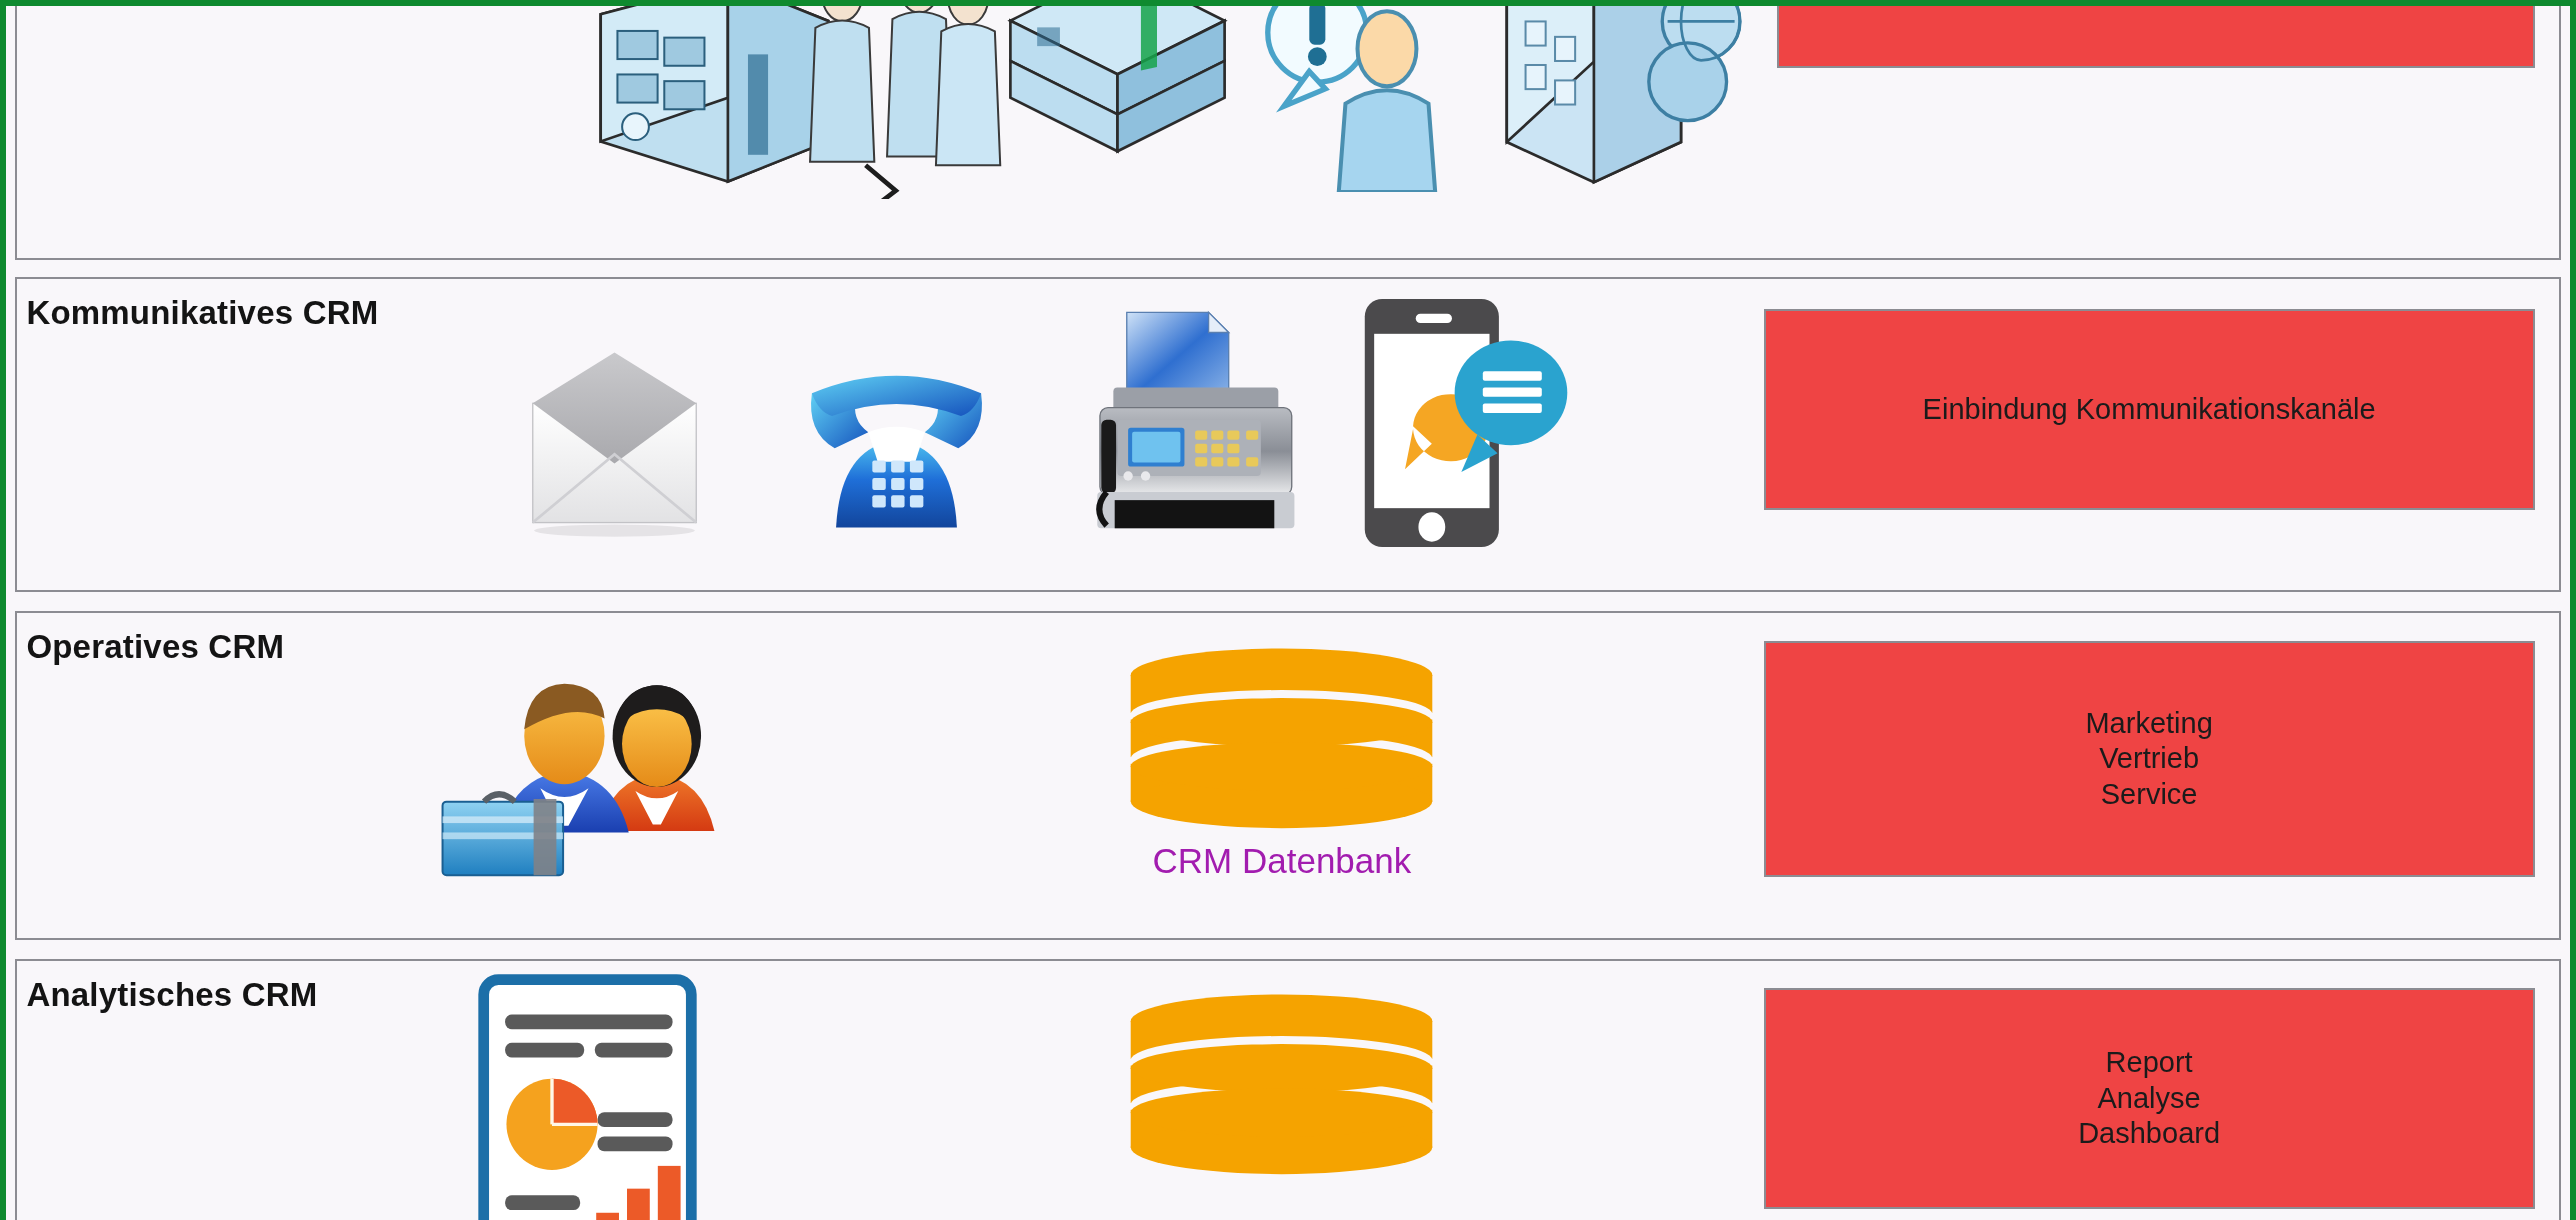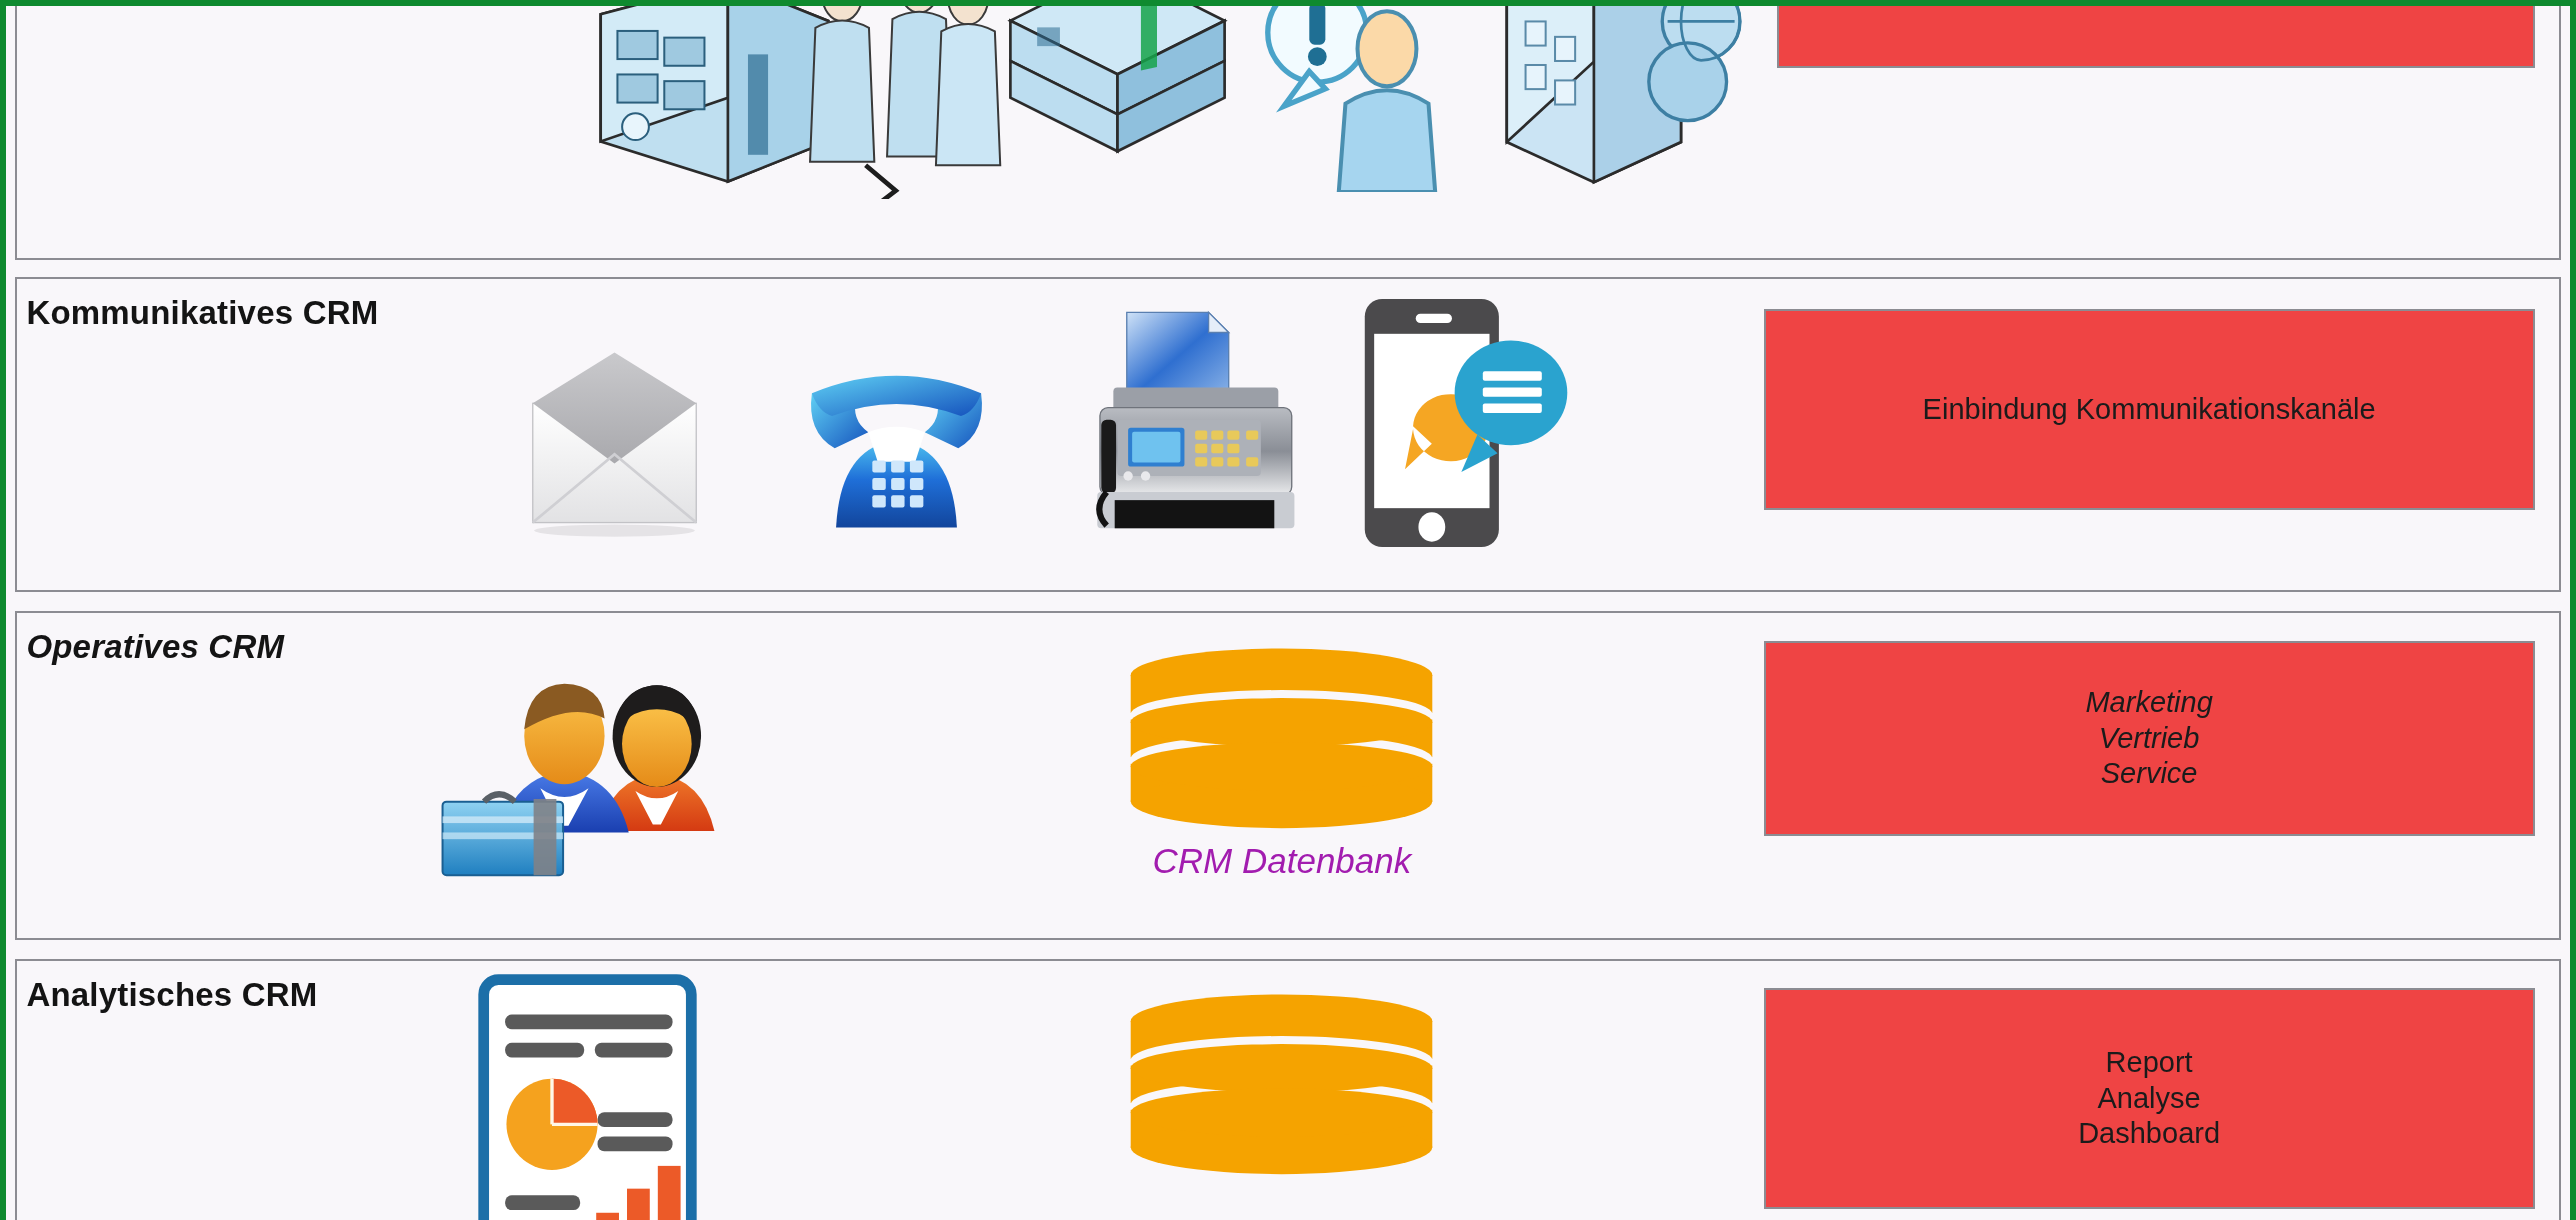--- a/index.html
+++ b/index.html
@@ -31,21 +31,21 @@
     position:absolute;
     left:9.4px;right:9.4px;
     box-sizing:border-box;
     border:2px solid #8c8c92;
     background:#f9f7fa;
     display:flex;
     align-items:stretch;
   }
   .row-1{ top:-148px; height:402px; }
   .row-2{ top:271px; height:315px; }
-  .row-3{ top:605px; height:329px;font-style:italic; }
+  .row-3{ top:605px; height:329px; }
   .row-4{ top:953px; height:322px; }
 
   .row-label{
     position:absolute;
     left:9px; top:14.8px;
     font-size:33px;
     font-weight:bold;
     color:#141414;
     letter-spacing:0.2px;
     white-space:nowrap;
@@ -65,21 +65,21 @@
     align-items:center;
     justify-content:center;
     text-align:center;
     font-size:29px;
     color:#1b1b1b;
     line-height:1.22;
     padding:6.7px 17.4px;
   }
   .cap-1{ top:6.7px; width:758px; height:201px; }
   .cap-2{ top:30px; width:771px; height:201px; }
-  .cap-3{ top:28px; width:771px; height:195px; }
+  .cap-3{ top:28px; width:771px; height:236px; }
   .cap-4{ top:27px; width:771px; height:221px; }
   .cap-line{display:block;}
 
   
   .db{
     position:absolute;
     width:315px;height:188px;
   }
   .db svg{display:block;width:100%;height:100%;}
   .db-caption{

